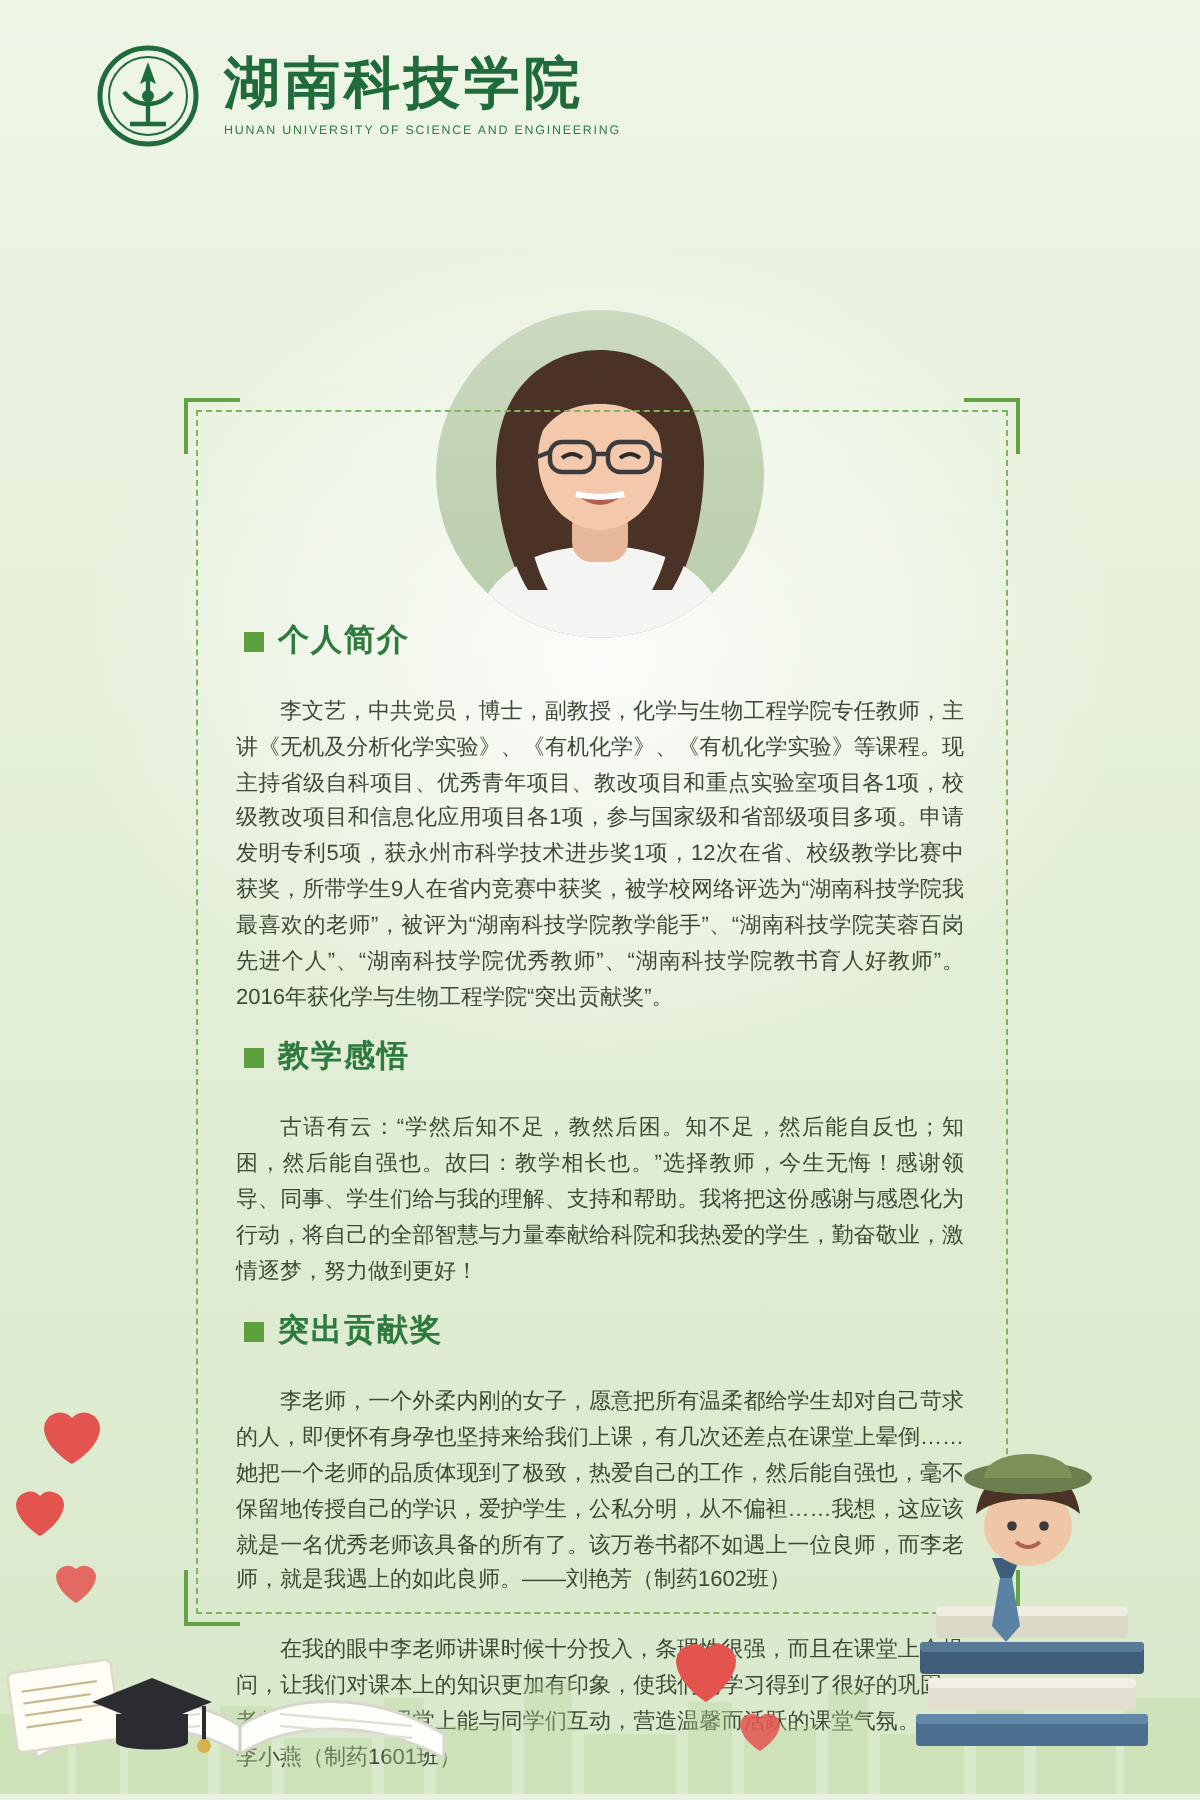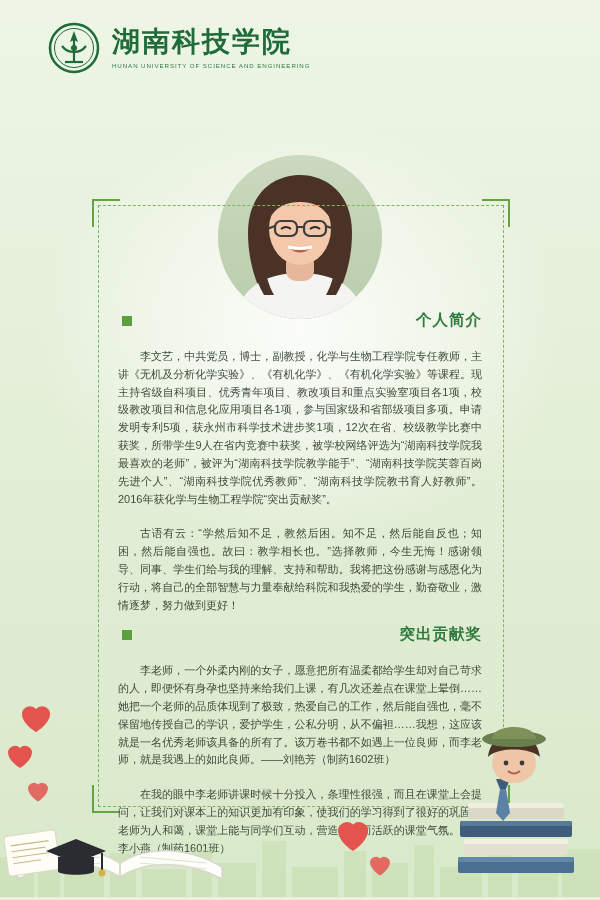--- a/index.html
+++ b/index.html
@@ -45,21 +45,21 @@
   
   .portrait{
     position:absolute;left:50%;top:155px;transform:translateX(-50%);
     width:164px;height:164px;border-radius:50%;overflow:hidden;
     background:#cfd8c4;
   }
   .portrait svg{display:block;}
   
   .content{position:absolute;left:118px;top:300px;width:364px;}
   .section{margin-bottom:4px;}
-  .sec-head{display:flex;align-items:center;gap:7px;margin:10px 0 4px 4px;justify-content:space-between;}
+  .sec-head{display:flex;align-items:center;gap:7px;margin:10px 0 4px 4px;}
   .sq{width:10px;height:10px;background:#5ba03c;flex:0 0 10px;}
   .sec-title{
     font-family:"DejaVu Serif","Liberation Serif",serif;
     font-size:15.5px;font-weight:700;color:#2f7a3e;letter-spacing:1px;
   }
   .para{
     font-size:11px;line-height:1.62;color:#3d4a38;text-align:justify;
     text-indent:2em;margin:17px 0 2px 0;
   }
   
@@ -151,20 +151,24 @@
 
     <div class="section">
       <div class="sec-head">
         <span class="sq"></span>
         <span class="sec-title">个人简介</span>
       </div>
       <p class="para">李文艺，中共党员，博士，副教授，化学与生物工程学院专任教师，主讲《无机及分析化学实验》、《有机化学》、《有机化学实验》等课程。现主持省级自科项目、优秀青年项目、教改项目和重点实验室项目各1项，校级教改项目和信息化应用项目各1项，参与国家级和省部级项目多项。申请发明专利5项，获永州市科学技术进步奖1项，12次在省、校级教学比赛中获奖，所带学生9人在省内竞赛中获奖，被学校网络评选为“湖南科技学院我最喜欢的老师”，被评为“湖南科技学院教学能手”、“湖南科技学院芙蓉百岗先进个人”、“湖南科技学院优秀教师”、“湖南科技学院教书育人好教师”。2016年获化学与生物工程学院“突出贡献奖”。</p>
     </div>
 
     <div class="section">
+      <div class="sec-head">
+        <span class="sq"></span>
+        <span class="sec-title">教学感悟</span>
+      </div>
       <p class="para">古语有云：“学然后知不足，教然后困。知不足，然后能自反也；知困，然后能自强也。故曰：教学相长也。”选择教师，今生无悔！感谢领导、同事、学生们给与我的理解、支持和帮助。我将把这份感谢与感恩化为行动，将自己的全部智慧与力量奉献给科院和我热爱的学生，勤奋敬业，激情逐梦，努力做到更好！</p>
     </div>
 
     <div class="section">
       <div class="sec-head">
         <span class="sq"></span>
         <span class="sec-title">突出贡献奖</span>
       </div>
       <p class="para">李老师，一个外柔内刚的女子，愿意把所有温柔都给学生却对自己苛求的人，即便怀有身孕也坚持来给我们上课，有几次还差点在课堂上晕倒……她把一个老师的品质体现到了极致，热爱自己的工作，然后能自强也，毫不保留地传授自己的学识，爱护学生，公私分明，从不偏袒……我想，这应该就是一名优秀老师该具备的所有了。该万卷书都不如遇上一位良师，而李老师，就是我遇上的如此良师。——刘艳芳（制药1602班）</p>
       <p class="para">在我的眼中李老师讲课时候十分投入，条理性很强，而且在课堂上会提问，让我们对课本上的知识更加有印象，使我们的学习得到了很好的巩固。老师为人和蔼，课堂上能与同学们互动，营造温馨而活跃的课堂气氛。——李小燕（制药1601班）</p>

